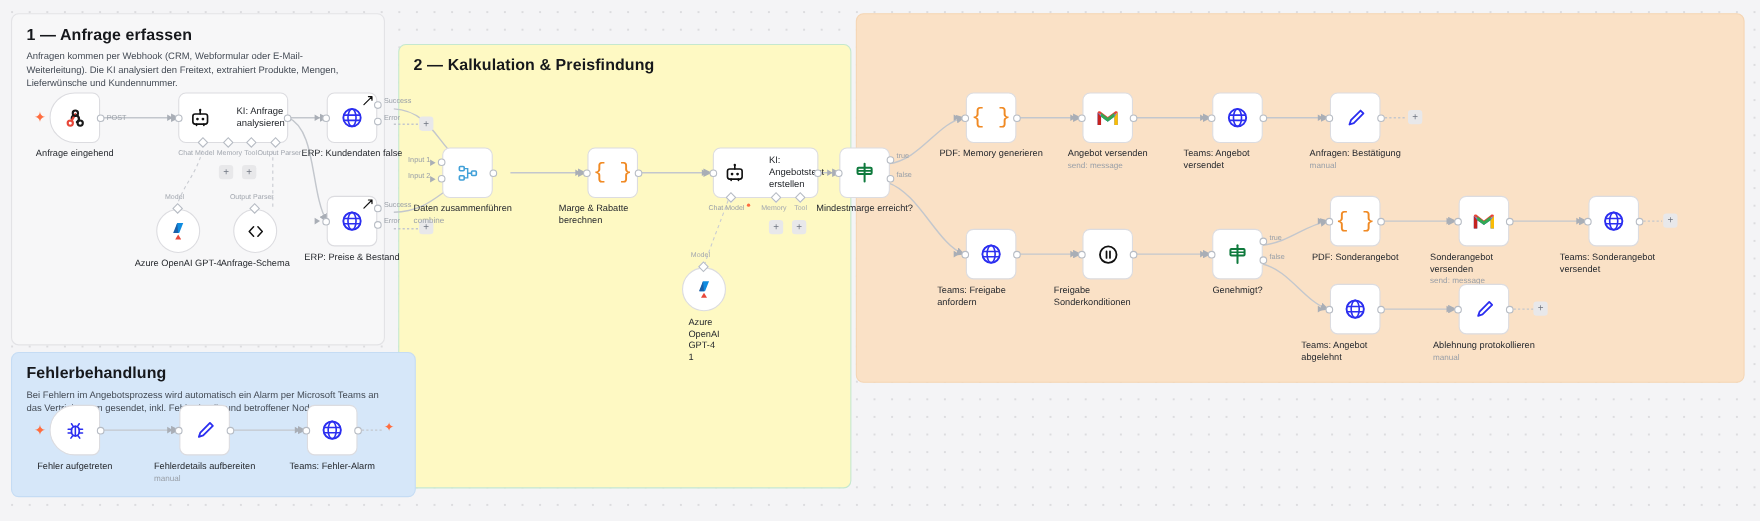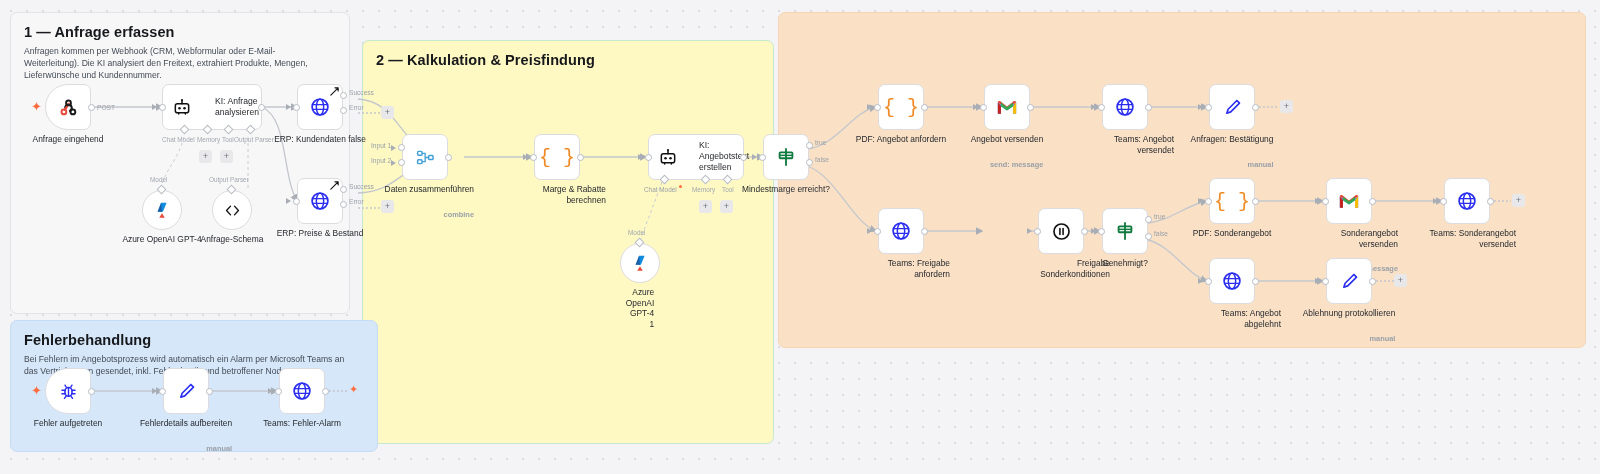--- a/index.html
+++ b/index.html
@@ -32,24 +32,24 @@
   .node{position:absolute;}
   .nbox{
     width:46px;height:46px;border-radius:7px;background:#fff;border:1px solid #dcdce0;
     display:flex;align-items:center;justify-content:center;box-sizing:border-box;
     box-shadow:0 0 0 0 rgba(0,0,0,0);
   }
   .nbox.trigger{border-top-left-radius:23px;border-bottom-left-radius:23px;}
   .nbox.round{border-radius:50%;width:40px;height:40px;border:1px solid #dcdce0;background:#fff;}
   .nlabel{
     position:absolute;top:50px;left:50%;transform:translateX(-50%);
-    font-size:8.4px;color:#25282d;text-align:right;white-space:nowrap;line-height:1.25;
+    font-size:8.4px;color:#25282d;text-align:left;white-space:nowrap;line-height:1.25;
   }
   .nlabel.wide{white-space:normal;width:98px;}
-  .nsub{display:block;font-size:7.4px;color:#9aa0a8;margin-top:15px;font-weight:bold;}
+  .nsub{display:block;font-size:7.4px;color:#9aa0a8;margin-top:1px;}
   .nround-label{top:44px;}
 
   .ntitle{position:absolute;left:52px;top:50%;transform:translateY(-50%);
     font-size:8.6px;color:#25282d;white-space:normal;width:64px;line-height:1.3;}
   .nbox.wide{width:120px;}
   .nbox.wide .ic{position:absolute;left:9px;top:50%;transform:translateY(-50%);}
 
   
   .port{position:absolute;width:7px;height:7px;border-radius:50%;background:#fff;border:1.2px solid #b7bcc4;box-sizing:border-box;}
   .port.in{left:-4px;top:50%;margin-top:-3.5px;}
@@ -350,21 +350,21 @@
     <div class="nlabel">Mindestmarge erreicht?</div>
   </div>
 
   <div class="node" style="left:878px;top:84px;">
     <div class="nbox">
       <span class="mono-code">{&nbsp;}</span>
       <span class="port in"></span>
       <span class="arrowin"></span>
       <span class="port out"></span>
     </div>
-    <div class="nlabel">PDF: Angebot anfordern</div>
+    <div class="nlabel">PDF: Memory generieren</div>
   </div>
 
   <div class="node" style="left:984px;top:84px;">
     <div class="nbox">
       <svg class="ic" width="22" height="17" viewBox="0 0 24 18">
         <path d="M2 3.2v12.6h3.4V7.6L12 12.4l6.6-4.8v8.2H22V3.2L12 10.6z" fill="#4285f4"></path>
         <path d="M2 3.2 12 10.6 22 3.2v-.1A1.6 1.6 0 0 0 20.4 2h-.8L12 7.8 4.4 2h-.8A1.6 1.6 0 0 0 2 3.1z" fill="#ea4335"></path>
         <path d="M2 3.2v12.6h3.4V7.6z" fill="#c5221f"></path>
         <path d="M18.6 7.6v8.2H22V3.2z" fill="#fbbc04"></path>
         <path d="M5.4 7.6 12 12.4l6.6-4.8v-4L12 8.6 5.4 3.6z" fill="#34a853"></path>
@@ -416,21 +416,21 @@
         <ellipse cx="12" cy="12" rx="4" ry="8.6" fill="none" stroke="#2b2ef0" stroke-width="1.6"></ellipse>
         <path d="M3.6 9.4h16.8M3.6 14.6h16.8" stroke="#2b2ef0" stroke-width="1.6"></path>
       </svg>
       <span class="port in"></span>
       <span class="arrowin"></span>
       <span class="port out"></span>
     </div>
     <div class="nlabel wide">Teams: Freigabe anfordern</div>
   </div>
 
-  <div class="node" style="left:1038px;top:208px;">
+  <div class="node" style="left:984px;top:208px;">
     <div class="nbox">
       <svg class="ic" width="21" height="21" viewBox="0 0 24 24">
         <circle cx="12" cy="12" r="8.6" fill="none" stroke="#111" stroke-width="1.9"></circle>
         <path d="M10.2 8.6v6.8M13.8 8.6v6.8" stroke="#111" stroke-width="1.8" stroke-linecap="round"></path>
       </svg>
       <span class="port in"></span>
       <span class="arrowin"></span>
       <span class="port out"></span>
     </div>
     <div class="nlabel wide">Freigabe Sonderkonditionen</div>

